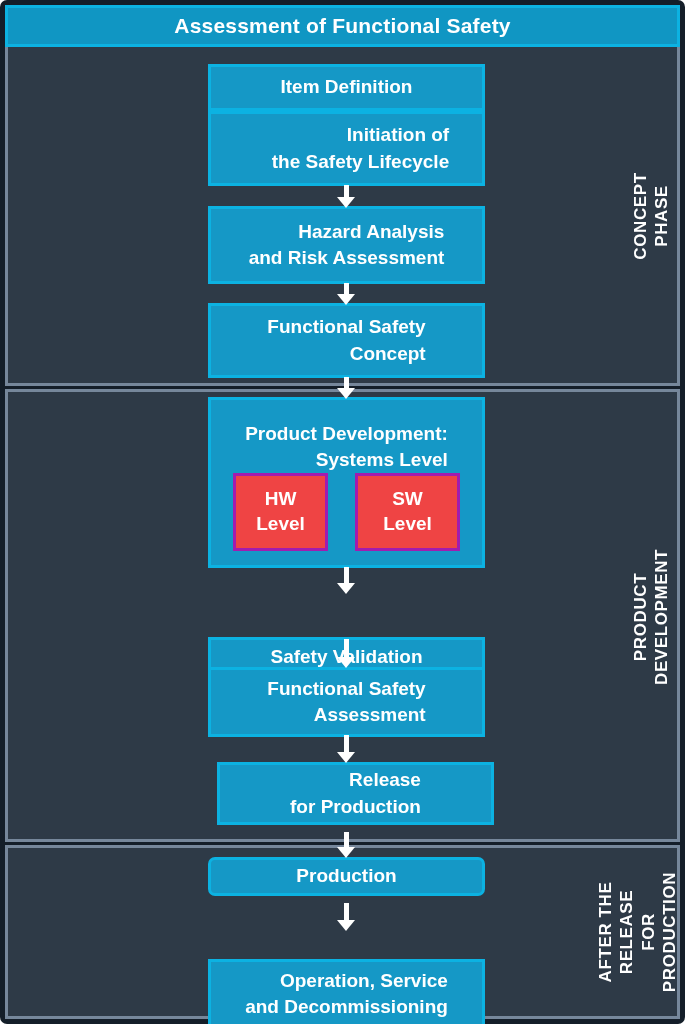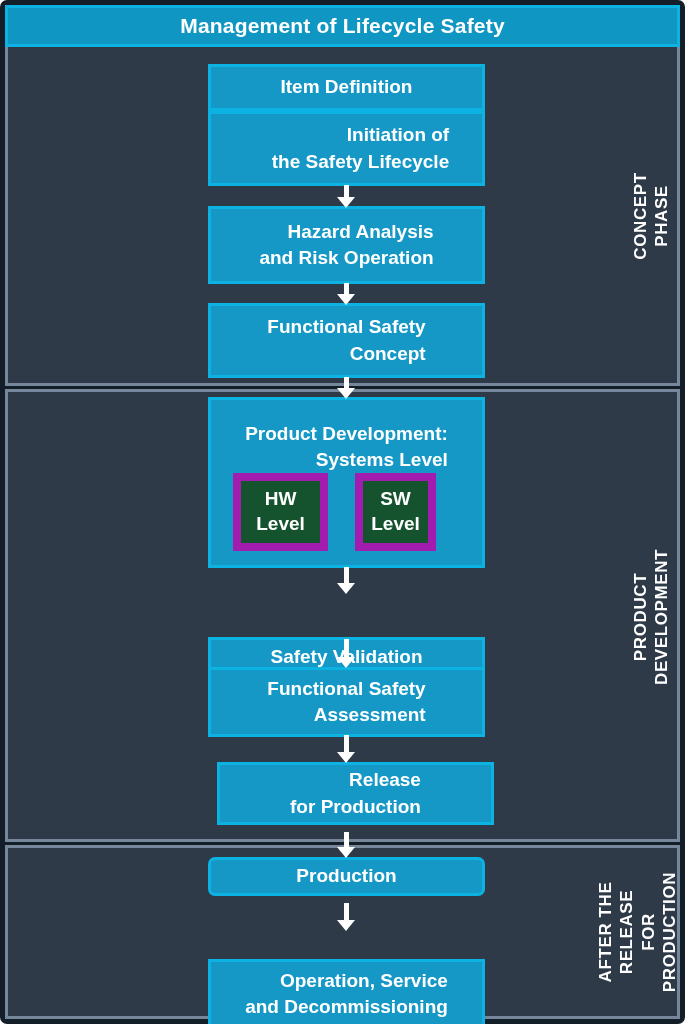--- a/index.html
+++ b/index.html
@@ -64,22 +64,22 @@
     white-space: pre-line;
   }
   .box.top-aligned {
     align-items: flex-start;
     padding-top: 21px;
   }
 
   
   .subbox {
     position: absolute;
-    background: #14532d;
-    border: 8px solid #a21caf;
+    background: #ef4444;
+    border: 3px solid #a21caf;
     color: #ffffff;
     display: flex;
     align-items: center;
     justify-content: center;
     text-align: center;
     font-size: 19px;
     font-weight: bold;
     line-height: 1.3;
     white-space: pre-line;
   }
@@ -119,40 +119,40 @@
     white-space: pre-line;
     transform: translate(-50%, -50%) rotate(-90deg);
   }
 </style>
 </head>
 <body>
 
 <div class="frame">
 
   <div class="title-bar">
-    <span class="title-text">Management of Lifecycle Safety</span>
+    <span class="title-text">Assessment of Functional Safety</span>
   </div>
 
   <div class="panel first" style="top:47px; height:339px;"></div>
   <div class="panel" style="top:389px; height:453px;"></div>
   <div class="panel" style="top:845px; height:174px;"></div>
 
   <div class="box" style="top:64px; height:47px;">Item Definition</div>
   <div class="box" style="top:111px; height:75px;padding-left:28px;">Initiation of
 the Safety Lifecycle</div>
   <div class="box" style="top:206px; height:78px;">Hazard Analysis
-and Risk Operation</div>
+and Risk Assessment</div>
   <div class="box" style="top:303px; height:75px;">Functional Safety
 Concept</div>
 
   <div class="box top-aligned" style="top:397px; height:171px;">Product Development:
 Systems Level</div>
   <div class="subbox" style="left:233px; top:473px; width:95px; height:78px;">HW
 Level</div>
-  <div class="subbox" style="left:355px; top:473px; width:81px; height:78px;">SW
+  <div class="subbox" style="left:355px; top:473px; width:105px; height:78px;">SW
 Level</div>
   <div class="box" style="top:593px; height:41px;margin-top:44px;">Safety Validation</div>
   <div class="box" style="top:667px; height:70px;">Functional Safety
 Assessment</div>
   <div class="box" style="top:762px; height:63px;margin-left:9px;">Release
 for Production</div>
 
   <div class="box" style="top:857px; height:39px;border-radius:7px;">Production</div>
   <div class="box" style="top:930px; height:70px;margin-top:29px;">Operation, Service
 and Decommissioning</div>

